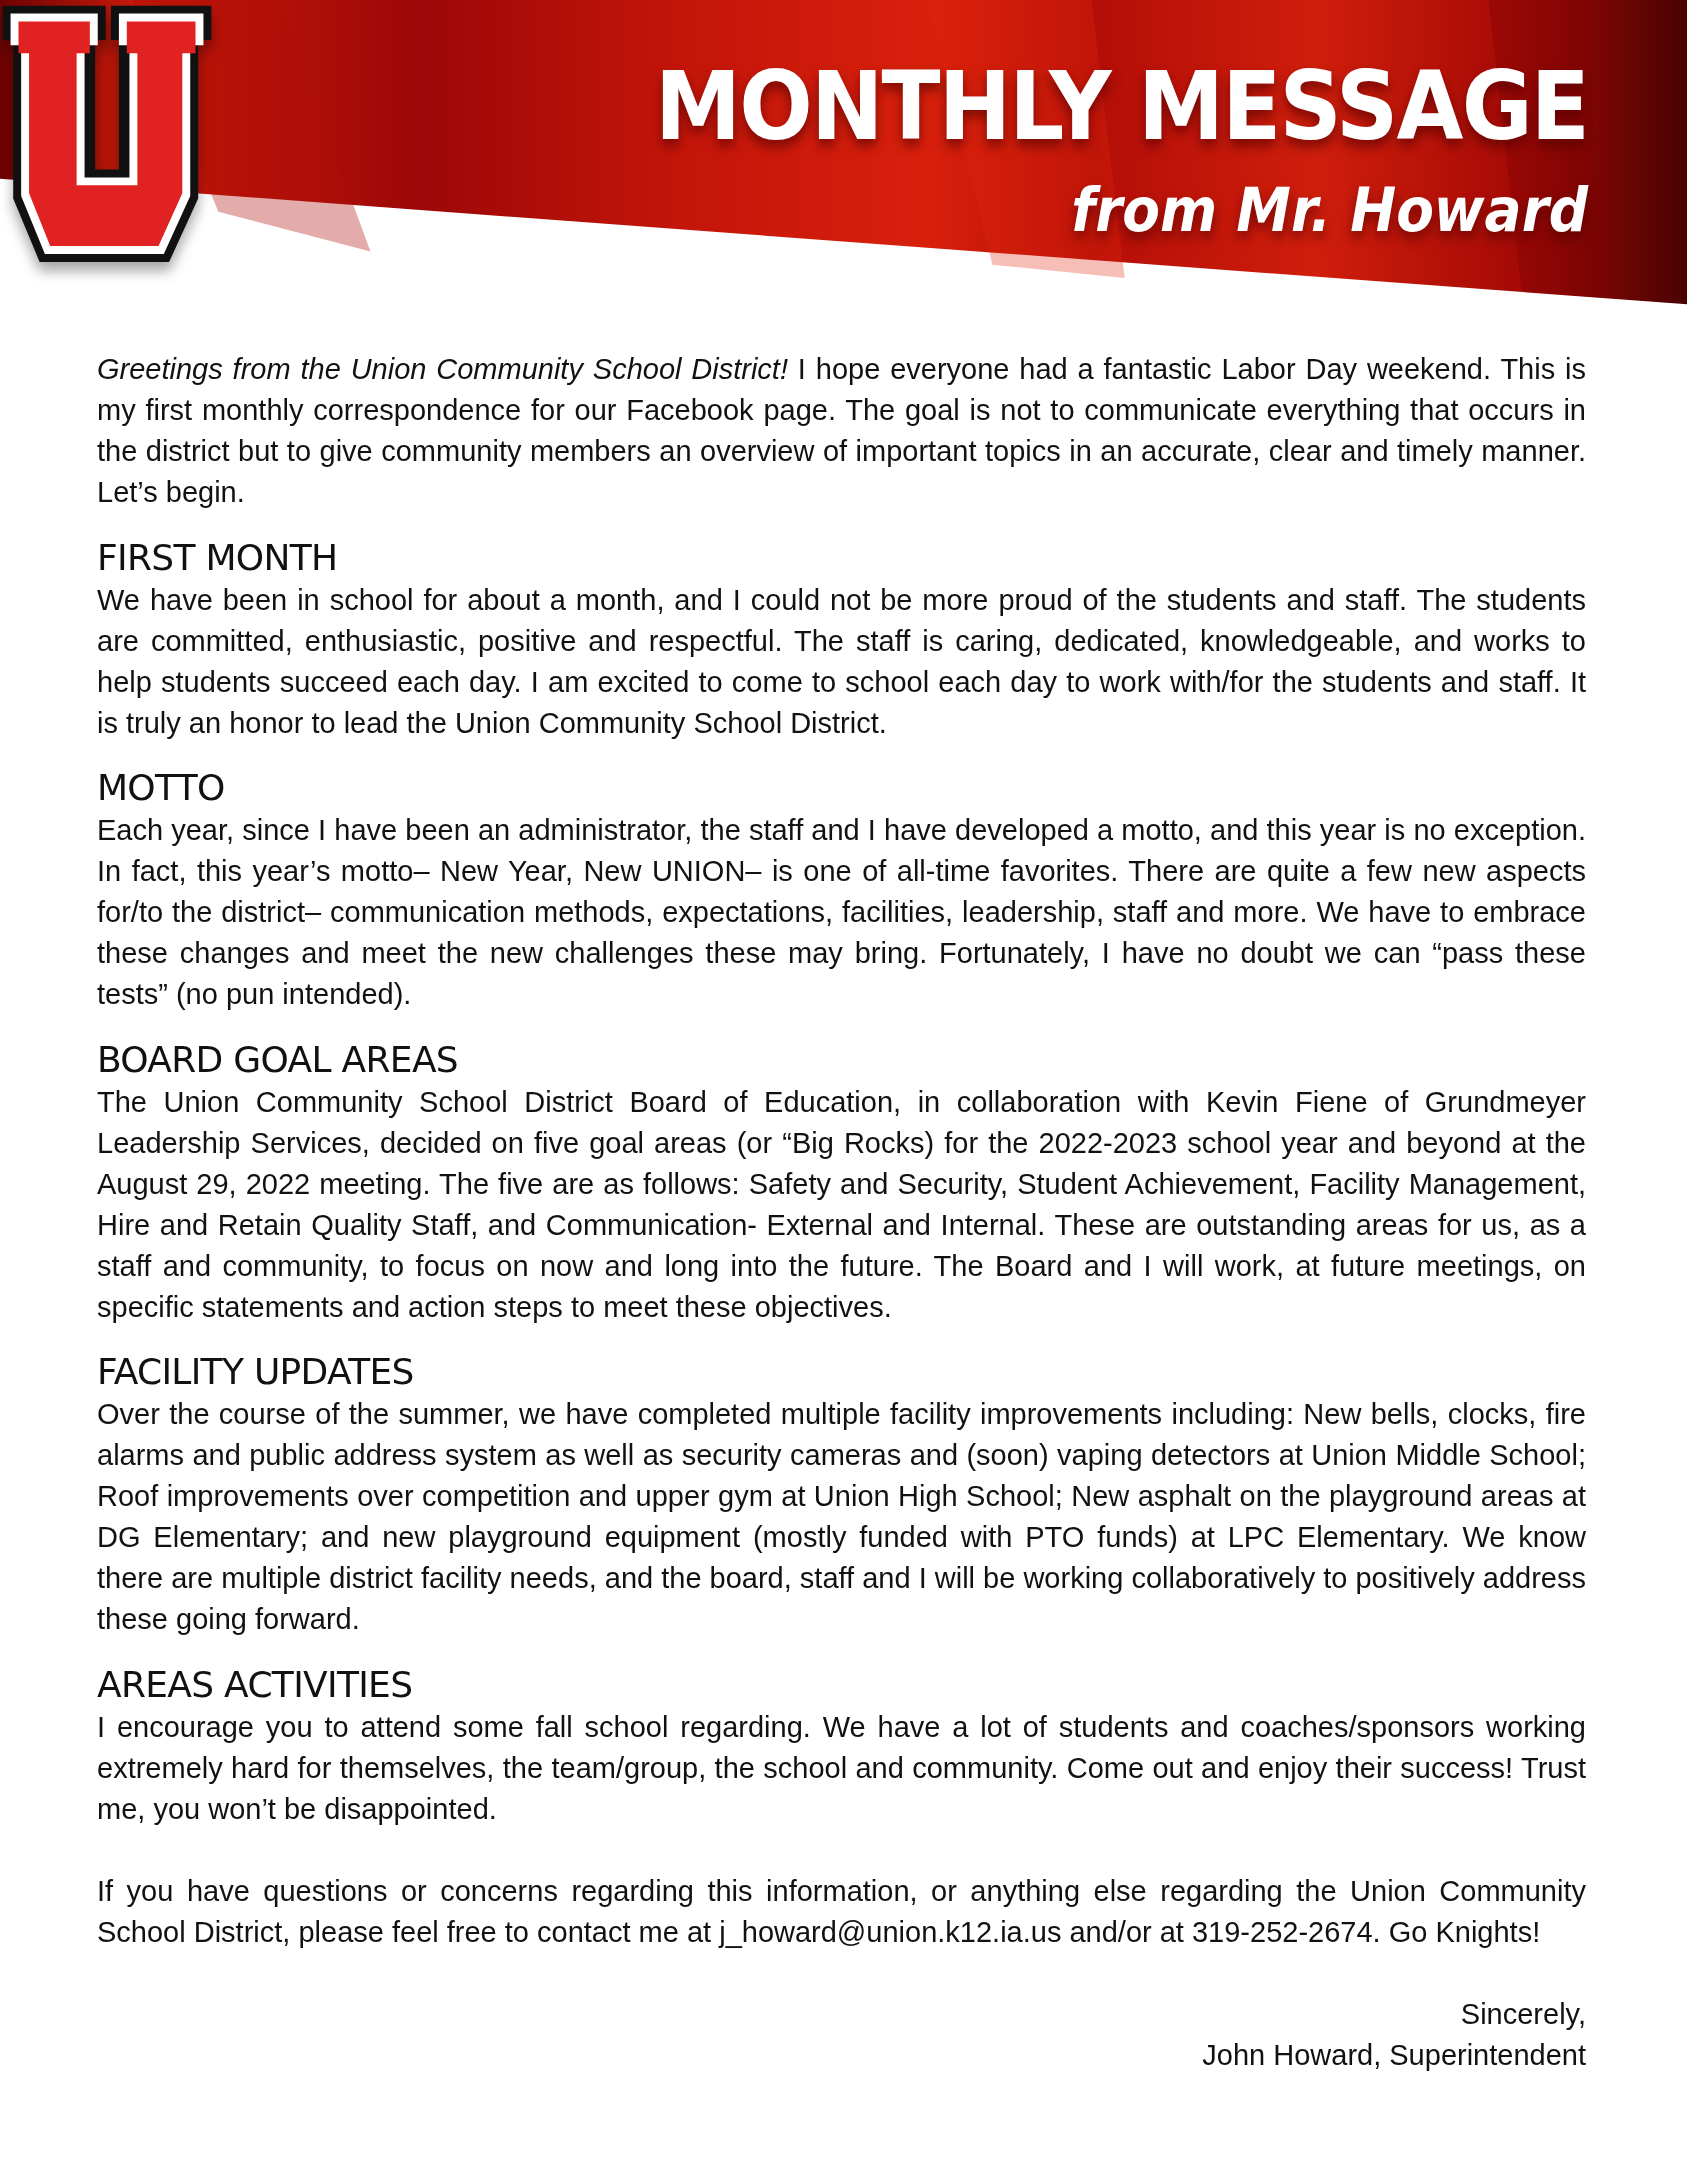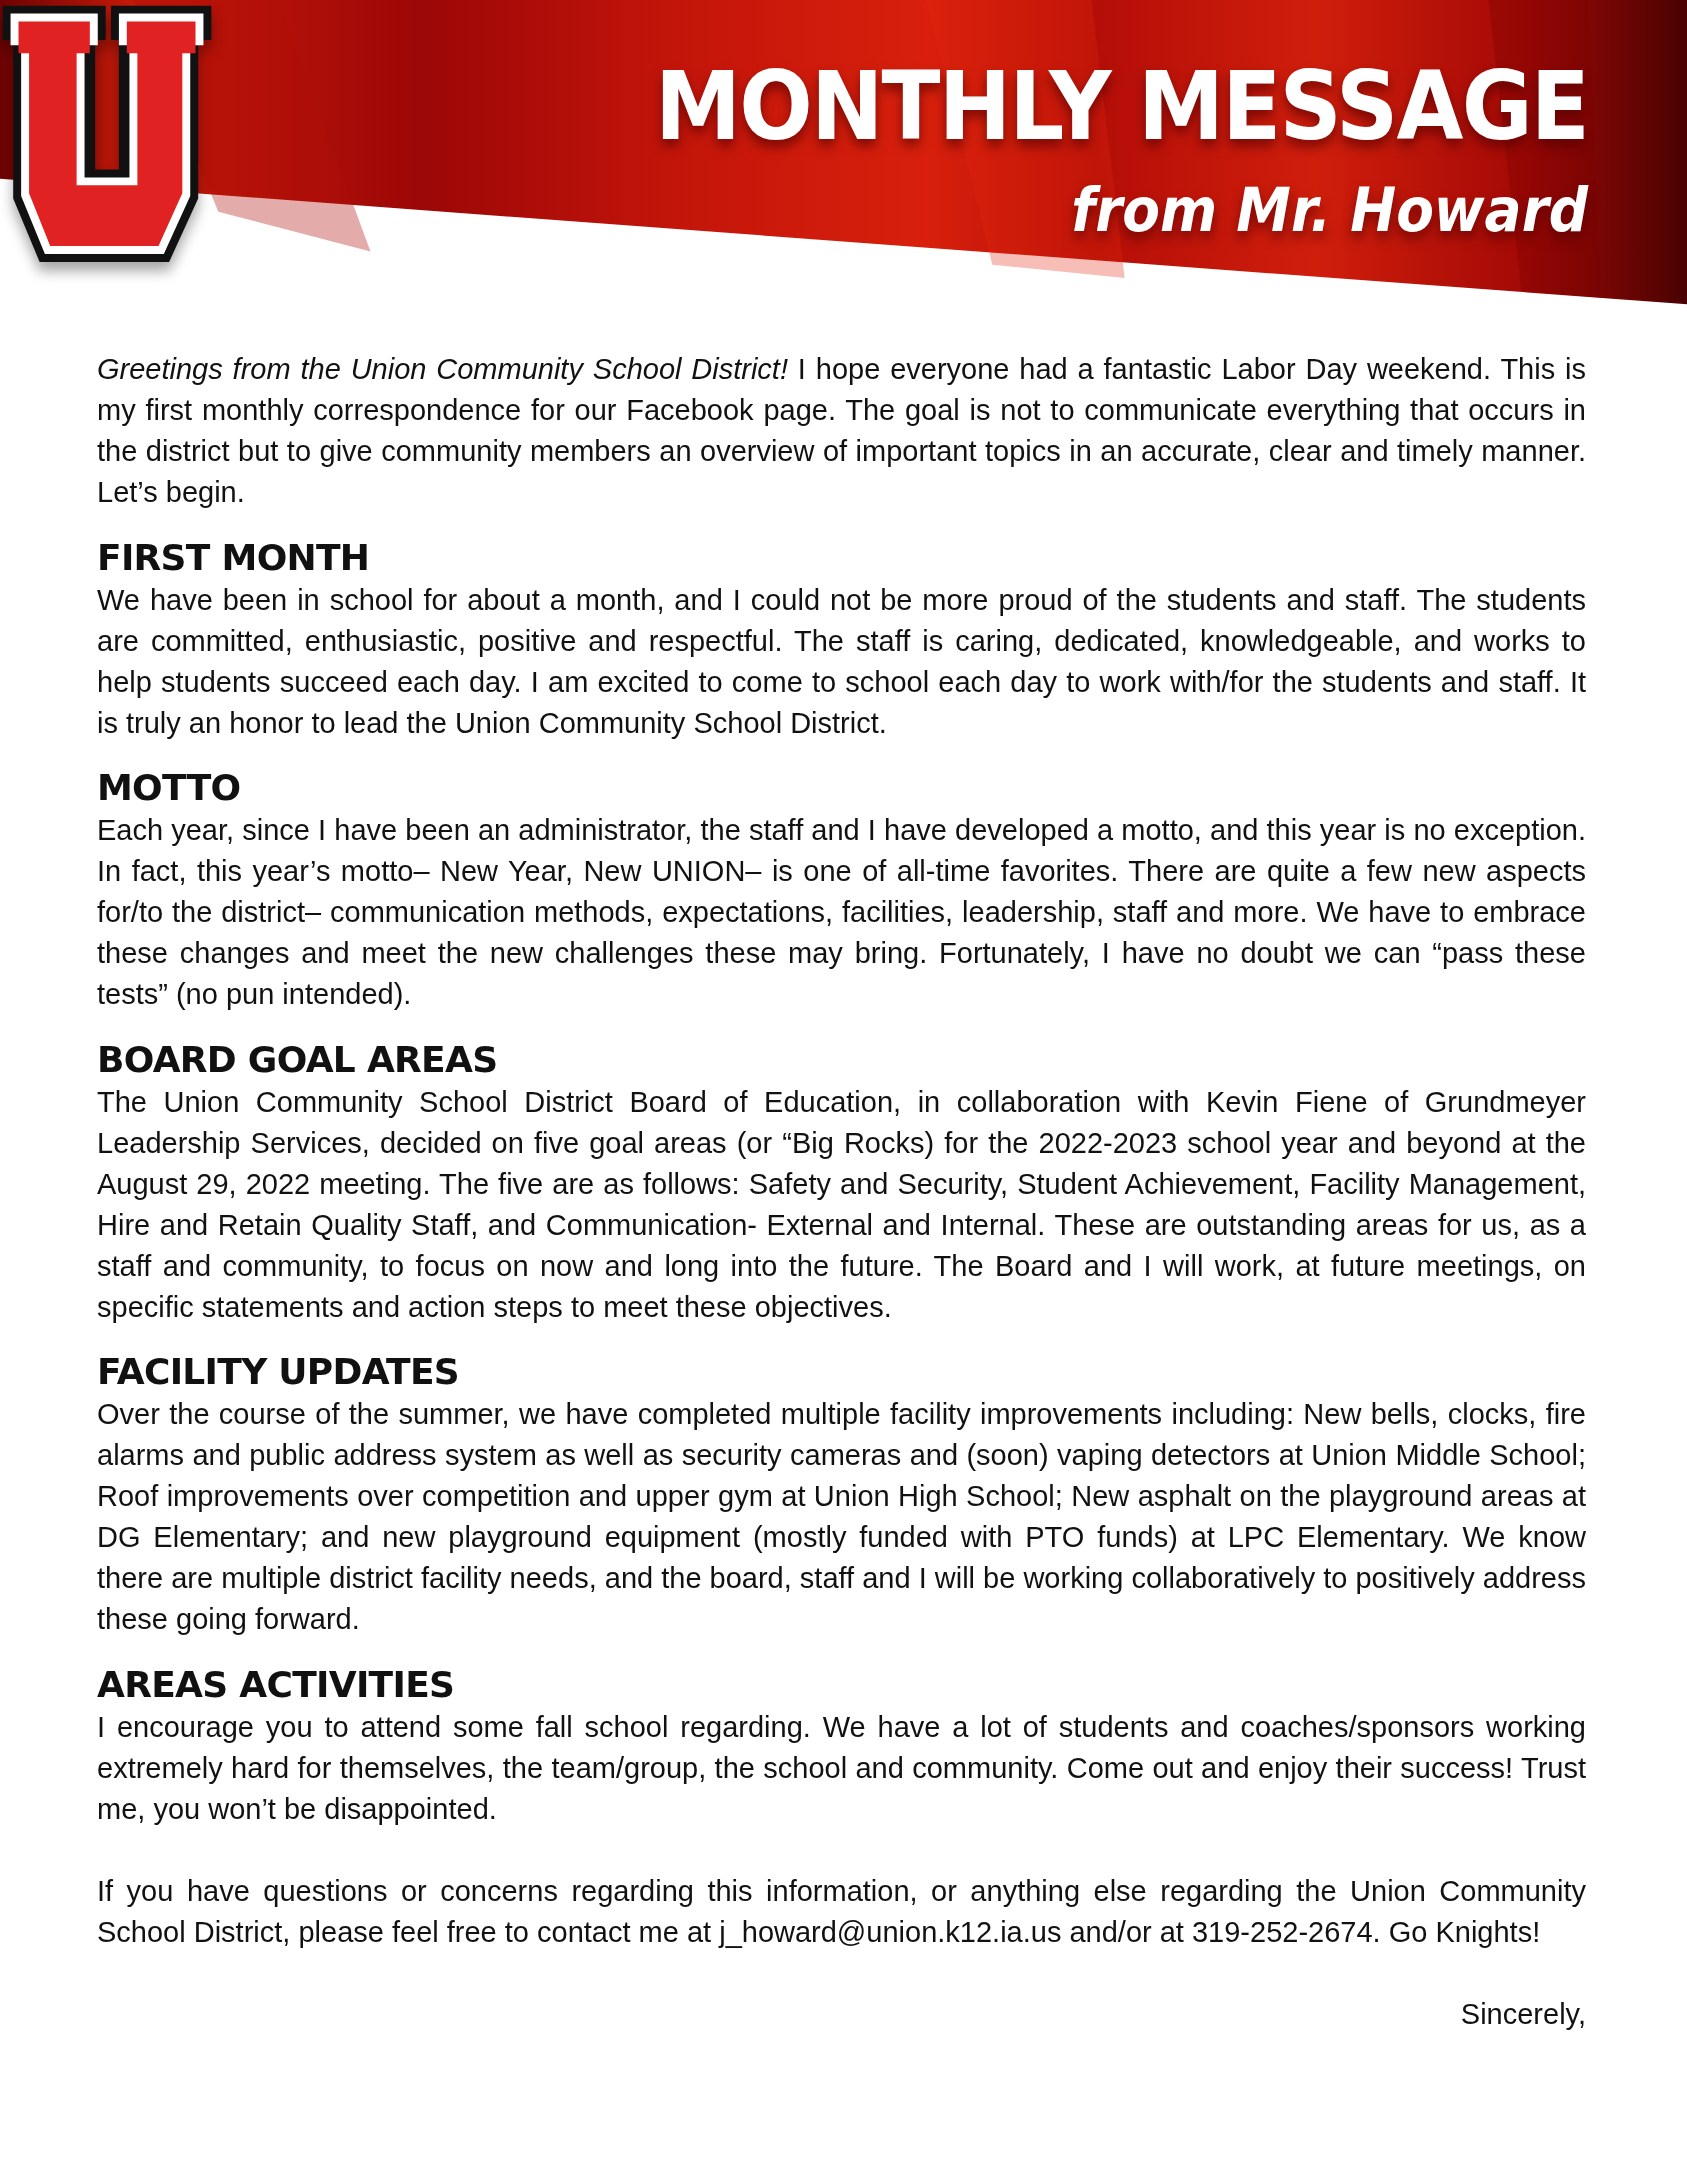--- a/index.html
+++ b/index.html
@@ -6,21 +6,21 @@
   body { width: 1687px; height: 2183px; background: #ffffff; position: relative; overflow: hidden; font-family: "Liberation Sans", sans-serif; color: #111; }
   .banner { position: absolute; left: 0; top: 0; width: 1687px; height: 311px; }
   .banner svg { position: absolute; left: 0; top: 0; }
   .logo { position: absolute; left: 99px; top: 53px; width: 251px; height: 265px; filter: drop-shadow(0 9.3px 6.6px rgba(0,0,0,0.35)); }
   .title { position: absolute; right: 99px; top: 60px; text-align: right; color: #fff; text-shadow: 0 6.6px 12px rgba(80,0,0,0.65); }
   .title .t1 { font-family: "DejaVu Sans", sans-serif; font-weight: bold; font-size: 94px; letter-spacing: -2px; line-height: 1; transform: scaleX(0.92); transform-origin: right center; }
   .title .t2 { font-family: "DejaVu Sans", sans-serif; font-weight: bold; font-style: italic; font-size: 61px; line-height: 1; margin-top: 25px; transform: scaleX(0.9); transform-origin: right center; }
   .content { position: absolute; left: 97px; top: 349px; width: 1489px; font-family: "Liberation Sans", sans-serif; font-size: 29px; line-height: 41px; text-align: justify; }
   .content p { margin: 0; }
   .lead { font-weight: normal; font-style: italic; }
-  h2 { font-family: "DejaVu Sans", sans-serif; font-weight: bold; font-size: 36px; margin: 22.5px 0 0 0; line-height: 44px; letter-spacing: -0.7px; }
+  h2 { font-family: "DejaVu Sans", sans-serif; font-weight: normal; font-size: 36px; margin: 22.5px 0 0 0; line-height: 44px; letter-spacing: -0.7px; }
   .gap { height: 41px; }
   .sig p { text-align: right; }
 </style>
 </head>
 <body>
 
 <div class="banner">
   <svg width="1687" height="311" viewBox="0 0 2550 470">
     <defs>
       <linearGradient id="g1" x1="0" y1="0" x2="1" y2="0">
@@ -70,15 +70,16 @@
 
   <h2>AREAS ACTIVITIES</h2>
   <p>I encourage you to attend some fall school regarding. We have a lot of students and coaches/sponsors working extremely hard for themselves, the team/group, the school and community. Come out and enjoy their success! Trust me, you won’t be disappointed.</p>
 
   <div class="gap"></div>
   <p>If you have questions or concerns regarding this information, or anything else regarding the Union Community School District, please feel free to contact me at j_howard@union.k12.ia.us and/or at 319-252-2674. Go Knights!</p>
 
   <div class="gap"></div>
   <div class="sig">
     <p>Sincerely,</p>
+    <p>John Howard, Superintendent</p>
   </div>
 </div>
 
 
 </body></html>

